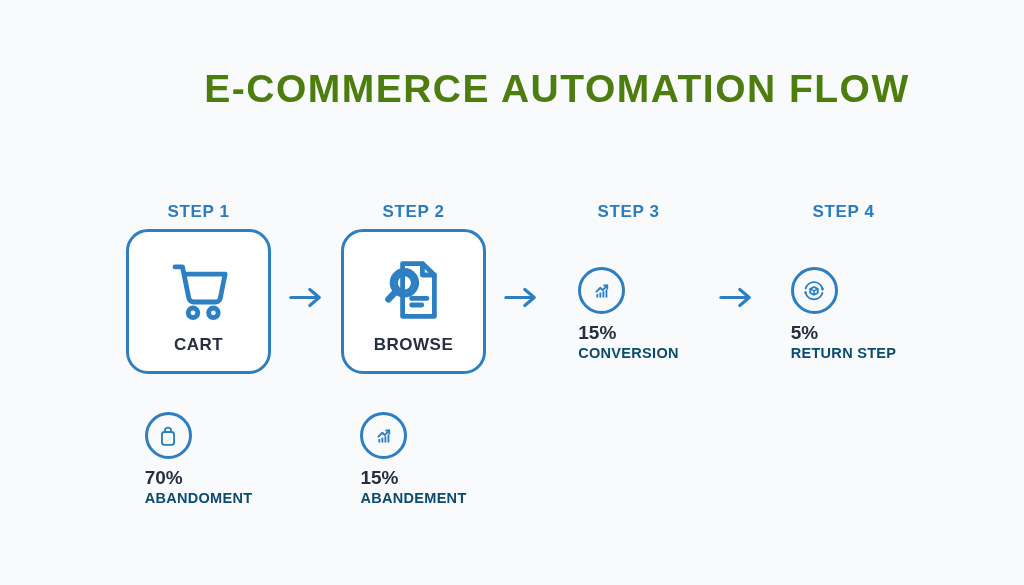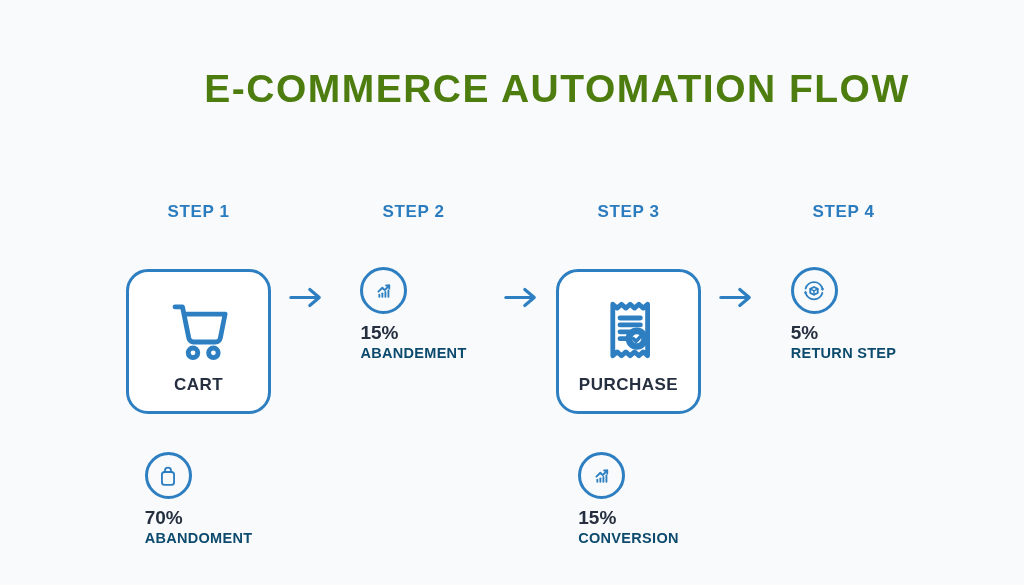--- a/index.html
+++ b/index.html
@@ -21,21 +21,20 @@
   .col{width:145px;display:flex;flex-direction:column;align-items:center;}
   .step-label{
     height:22px;line-height:22px;margin-bottom:6px;
     font-size:17px;font-weight:bold;letter-spacing:.6px;color:#2b7cbf;text-align:right;
   }
   .box{
     box-sizing:border-box;width:145px;height:145px;
     border:3px solid #2d7fc1;border-radius:22px;background:#ffffff;
     display:flex;flex-direction:column;align-items:center;justify-content:center;
     padding-top:6px;
-    margin-top:40px;
   }
   .box svg{width:72px;height:72px;display:block;}
   .box-label{
     margin-top:9px;font-size:17px;font-weight:bold;
     letter-spacing:.5px;color:#262f40;
   }
   .arrow-gap{width:70px;display:flex;justify-content:center;}
   .arrow-gap svg{margin-top:84px;width:36px;height:25px;display:block;}
   .stat{margin-top:38px;display:flex;flex-direction:column;align-items:flex-start;}
   .stat-circle{
@@ -84,20 +83,32 @@
 
     <div class="arrow-gap">
       <svg class="arrow-svg" viewBox="0 0 38 26">
         <line x1="3" y1="13" x2="32" y2="13"></line>
         <polyline points="23 4.5 33 13 23 21.5"></polyline>
       </svg>
     </div>
 
     <div class="col">
       <div class="step-label">STEP 2</div>
+      <div class="box">
+        <svg class="ic" viewBox="0 0 24 24">
+          <path d="M14.8 3.2H8.2v17.6h10.6V7L14.8 3.2z"></path>
+          <path d="M14.8 3.2V7h4"></path>
+          <line x1="11.2" y1="14.8" x2="16.3" y2="14.8"></line>
+          <line x1="11.2" y1="17" x2="14.6" y2="17"></line>
+          <circle cx="8.8" cy="9.6" r="4.1"></circle>
+          <circle class="thin" cx="8.8" cy="9.6" r="2.8"></circle>
+          <line x1="5.9" y1="12.6" x2="3.5" y2="15.1" style="stroke-width:2.2"></line>
+        </svg>
+        <div class="box-label">BROWSE</div>
+      </div>
       <div class="stat">
         <div class="stat-circle">
           <svg class="ic" viewBox="0 0 24 24">
             <line x1="8" y1="17" x2="8" y2="15.2"></line>
             <line x1="10.6" y1="17" x2="10.6" y2="14"></line>
             <line x1="13.2" y1="17" x2="13.2" y2="12.8"></line>
             <line x1="15.8" y1="17" x2="15.8" y2="11.6"></line>
             <path d="M7.2 12.6l3.4-3.4 2 2 3.9-3.9"></path>
             <polyline points="13.8 7.3 16.5 7.3 16.5 10"></polyline>
           </svg>
@@ -109,33 +120,20 @@
 
     <div class="arrow-gap">
       <svg class="arrow-svg" viewBox="0 0 38 26">
         <line x1="3" y1="13" x2="32" y2="13"></line>
         <polyline points="23 4.5 33 13 23 21.5"></polyline>
       </svg>
     </div>
 
     <div class="col">
       <div class="step-label">STEP 3</div>
-      <div class="box">
-        <svg class="ic" viewBox="0 0 24 24">
-          <path d="M6.6 3.4 L8.05 4.7 L9.5 3.4 L10.95 4.7 L12.4 3.4 L13.85 4.7 L15.3 3.4 L16.75 4.7 L18.2 3.4 V20.6 L16.75 19.3 L15.3 20.6 L13.85 19.3 L12.4 20.6 L10.95 19.3 L9.5 20.6 L8.05 19.3 L6.6 20.6 Z"></path>
-          <line x1="9" y1="8" x2="15.8" y2="8"></line>
-          <line x1="9" y1="10.3" x2="15.8" y2="10.3"></line>
-          <line x1="9" y1="12.6" x2="12.2" y2="12.6"></line>
-          <line x1="9" y1="14.9" x2="11.2" y2="14.9"></line>
-          <circle cx="14.6" cy="14.9" r="2.9"></circle>
-          <circle class="thin" cx="14.6" cy="14.9" r="2.1"></circle>
-          <path class="thin" d="M13.5 14.9l.85.85 1.6-1.7"></path>
-        </svg>
-        <div class="box-label">PURCHASE</div>
-      </div>
       <div class="stat">
         <div class="stat-circle">
           <svg class="ic" viewBox="0 0 24 24">
             <line x1="8" y1="17" x2="8" y2="15.2"></line>
             <line x1="10.6" y1="17" x2="10.6" y2="14"></line>
             <line x1="13.2" y1="17" x2="13.2" y2="12.8"></line>
             <line x1="15.8" y1="17" x2="15.8" y2="11.6"></line>
             <path d="M7.2 12.6l3.4-3.4 2 2 3.9-3.9"></path>
             <polyline points="13.8 7.3 16.5 7.3 16.5 10"></polyline>
           </svg>

